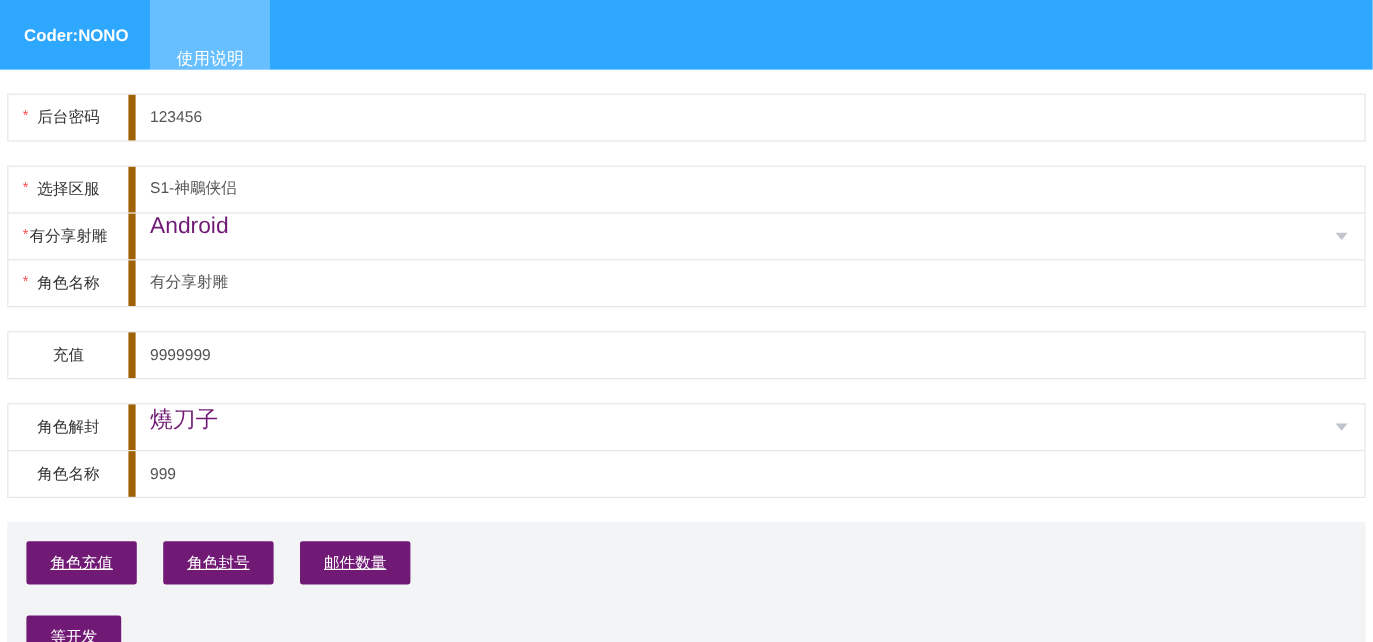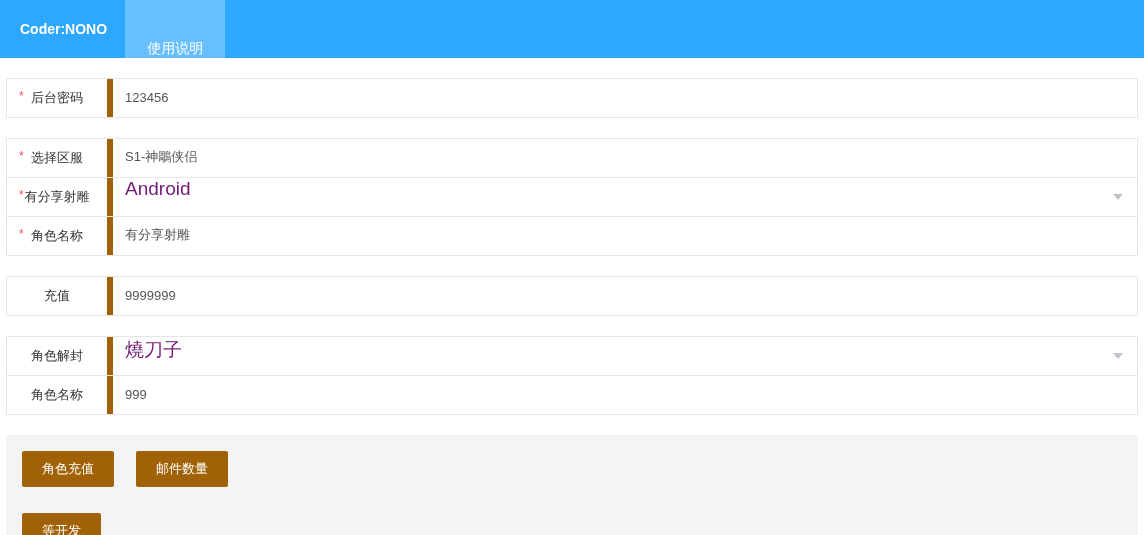--- a/index.html
+++ b/index.html
@@ -105,31 +105,32 @@
   padding: 16px 16px 18px 16px;
   margin: 20px 6px 0 6px;
 }
 .btn-row {
   display: flex;
   gap: 22px;
   flex-wrap: wrap;
 }
 .btn-row + .btn-row { margin-top: 26px; }
 .btn {
-  background: #a16207;
+  background: #701a75;
   color: #fff;
   border: none;
   height: 36px;
   padding: 0 20px;
   font-size: 13px;
   border-radius: 2px;
   cursor: pointer;
   display: inline-flex;
   align-items: center;
   justify-content: center;
+  text-decoration: underline;
 }
 </style>
 </head>
 <body>
 
 <div class="topbar">
   <div class="brand">Coder:NONO</div>
   <div class="tab active">
     <span>使用说明</span>
   </div>
@@ -189,20 +190,21 @@
       <div class="label-cell">角色名称</div>
       <div class="value-cell">
         <input type="text" value="999" style="">
       </div>
     </div>
   </div>
 
   <div class="action-bar">
     <div class="btn-row">
       <button class="btn">角色充值</button>
+      <button class="btn">角色封号</button>
       <button class="btn">邮件数量</button>
     </div>
     <div class="btn-row">
       <button class="btn">等开发</button>
     </div>
   </div>
 
 </div>
 
 </body></html>

